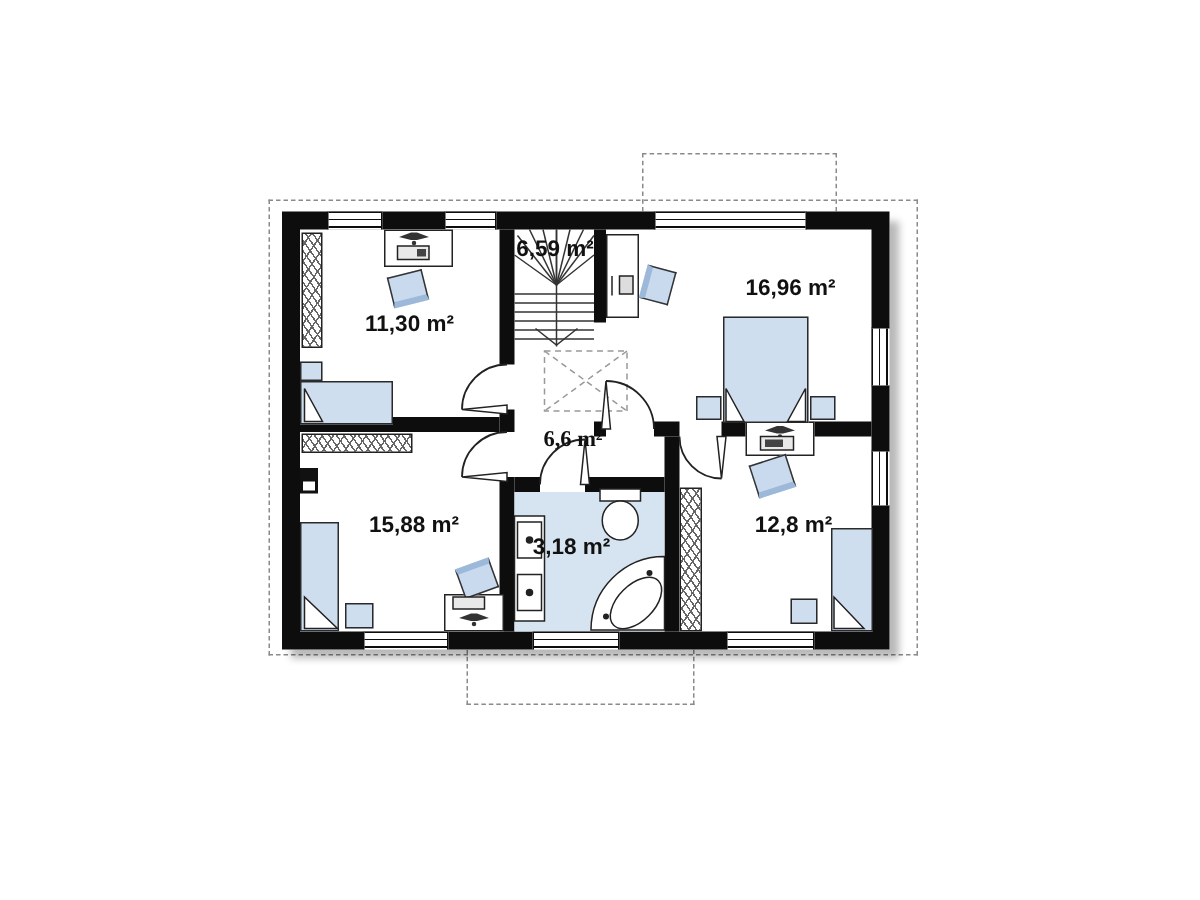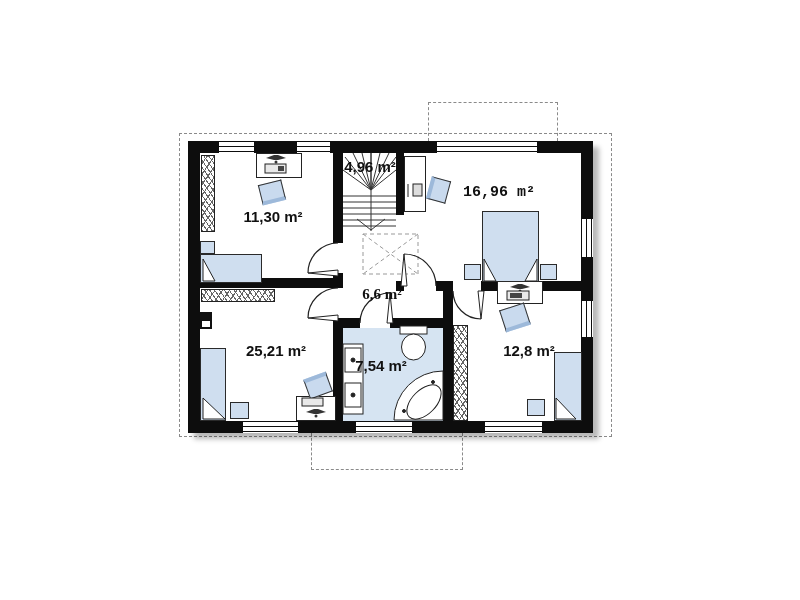--- a/index.html
+++ b/index.html
@@ -185,20 +185,20 @@
       <polygon points="556,419 576,419 556,398"></polygon>
     </g>
 
     <g>
       <rect x="200" y="312" width="12" height="17" fill="#111"></rect>
       <rect x="202" y="321" width="8" height="6" fill="#fff"></rect>
     </g>
   </svg>
 
   <div class="room-label" style="left:273px;top:216px;">11,30 m²</div>
-  <div class="room-label" style="left:370px;top:166px;">4,96 m²</div>
-  <div class="room-label" style="left:499px;top:192px;font-family:Liberation Mono, monospace;">16,96 m²</div>
+  <div class="room-label" style="left:370px;top:166px;">6,59 m²</div>
+  <div class="room-label" style="left:527px;top:192px;">16,96 m²</div>
   <div class="room-label" style="left:382px;top:294px;font-family:Liberation Serif, serif;">6,6 m²</div>
-  <div class="room-label" style="left:276px;top:350px;">25,21 m²</div>
-  <div class="room-label" style="left:381px;top:365px;">7,54 m²</div>
+  <div class="room-label" style="left:276px;top:350px;">15,88 m²</div>
+  <div class="room-label" style="left:381px;top:365px;">3,18 m²</div>
   <div class="room-label" style="left:508px;top:350px;margin-left:21px;">12,8 m²</div>
 
 </div>
 
 </body></html>

